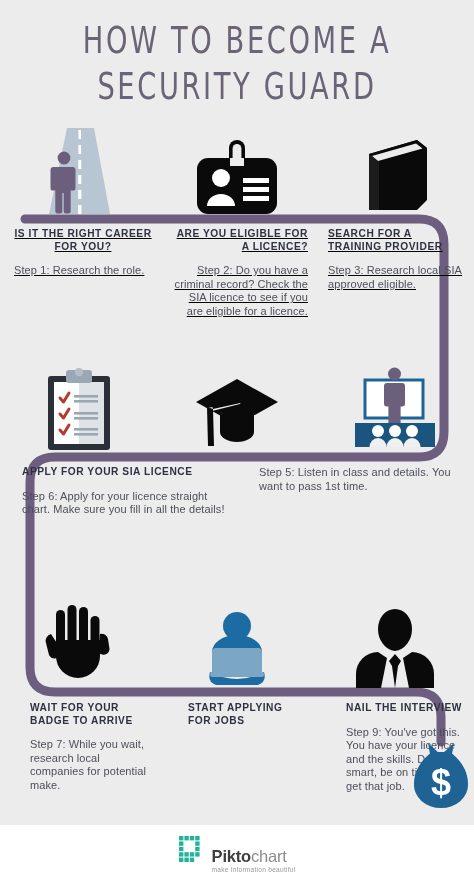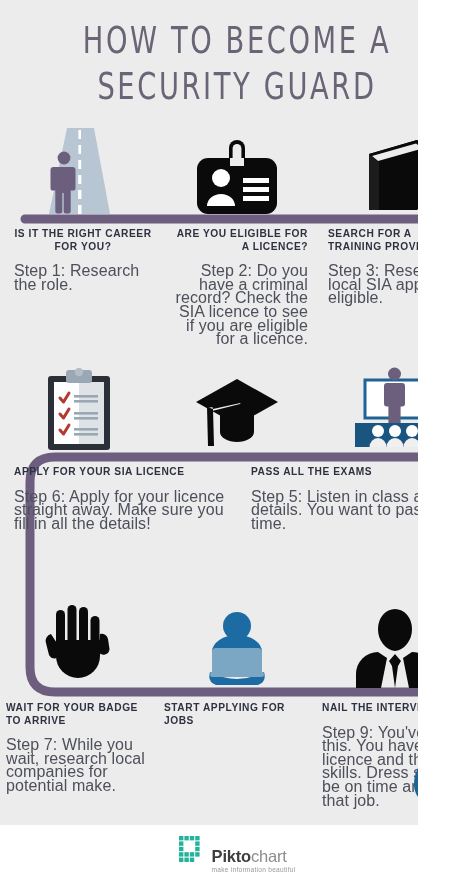--- a/index.html
+++ b/index.html
@@ -4,21 +4,21 @@
 <style>
   * { box-sizing: border-box; margin: 0; padding: 0; }
   html, body {
     width: 474px;
     height: 873px;
     background: #ffffff;
     font-family: "Liberation Sans", sans-serif;
   }
   #poster {
     position: relative;
-    width: 418px;
+    width: 474px;
     height: 873px;
     background: #ececed;
     overflow: hidden;
   }
 
   
   #title-block {
     position: absolute;
     left: 0; top: 18px;
     width: 474px;
@@ -63,44 +63,44 @@
   #icon-row-1 { top: 126px; }
   #icon-row-2 { top: 362px; }
   #icon-row-3 { top: 600px; }
 
   
   .text-row {
     position: absolute;
     width: 474px;
     display: flex;
   }
-  #text-row-1 { top: 228px; left: 0; }
+  #text-row-1 { top: 228px; left: 0; text-decoration: underline; }
   #text-row-2 { top: 466px; left: 0; }
   #text-row-3 { top: 702px; left: 0; }
 
   .text-cell {
     flex: 1 1 0;
     padding: 0 8px 0 0;
   }
   #text-row-1 .text-cell { padding-left: 8px; }
-  #text-row-2 .text-cell { padding-left: 14px; }
-  #text-row-3 .text-cell { padding-left: 6px; }
+  #text-row-2 .text-cell { padding-left: 22px; }
+  #text-row-3 .text-cell { padding-left: 30px; }
 
   .step-head {
     font-size: 10.2px;
     line-height: 12.6px;
     font-weight: bold;
     letter-spacing: 0.55px;
     color: #2e3140;
     text-transform: uppercase;
     margin-bottom: 11px;
   }
   #text-row-1 .c0 .step-head { text-align: center; }
   .step-body {
-    font-size: 16px;
+    font-size: 11px;
     line-height: 13.6px;
     color: #4d4f5a;
     letter-spacing: 0.1px;
   }
   #text-row-1 .c0 { padding-left: 14px; }
   #text-row-1 .c1 { padding-left: 10px; text-align: right; }
   #text-row-1 .c2 { padding-left: 12px; }
 
   
   #footer {
@@ -268,24 +268,23 @@
           <circle cx="61" cy="65" r="6" fill="#ffffff"></circle>
           <path d="M52.5 81 a8.5 9 0 0 1 17 0 z" fill="#f0f0f0"></path>
         </g>
       </svg>
     </div>
   </div>
 
   <div class="text-row" id="text-row-2">
     <div class="text-cell">
       <div class="step-head">APPLY FOR YOUR SIA LICENCE</div>
-      <div class="step-body">Step 6: Apply for your licence straight away. Make sure you fill in all the details!</div>
-    </div>
-    <div class="text-cell">
-      <div class="step-head">PASS ALL THE EXAMS</div>
+      <div class="step-body">Step 6: Apply for your licence straight chart. Make sure you fill in all the details!</div>
+    </div>
+    <div class="text-cell">
       <div class="step-body">Step 5: Listen in class and details. You want to pass 1st time.</div>
     </div>
   </div>
 
   <div class="icon-row" id="icon-row-3">
 
     <div class="icon-cell">
       <svg width="70" height="86" viewBox="0 0 70 86">
         <g fill="#0a0a0a">
           <rect x="12" y="6" width="9" height="46" rx="4.5"></rect>

